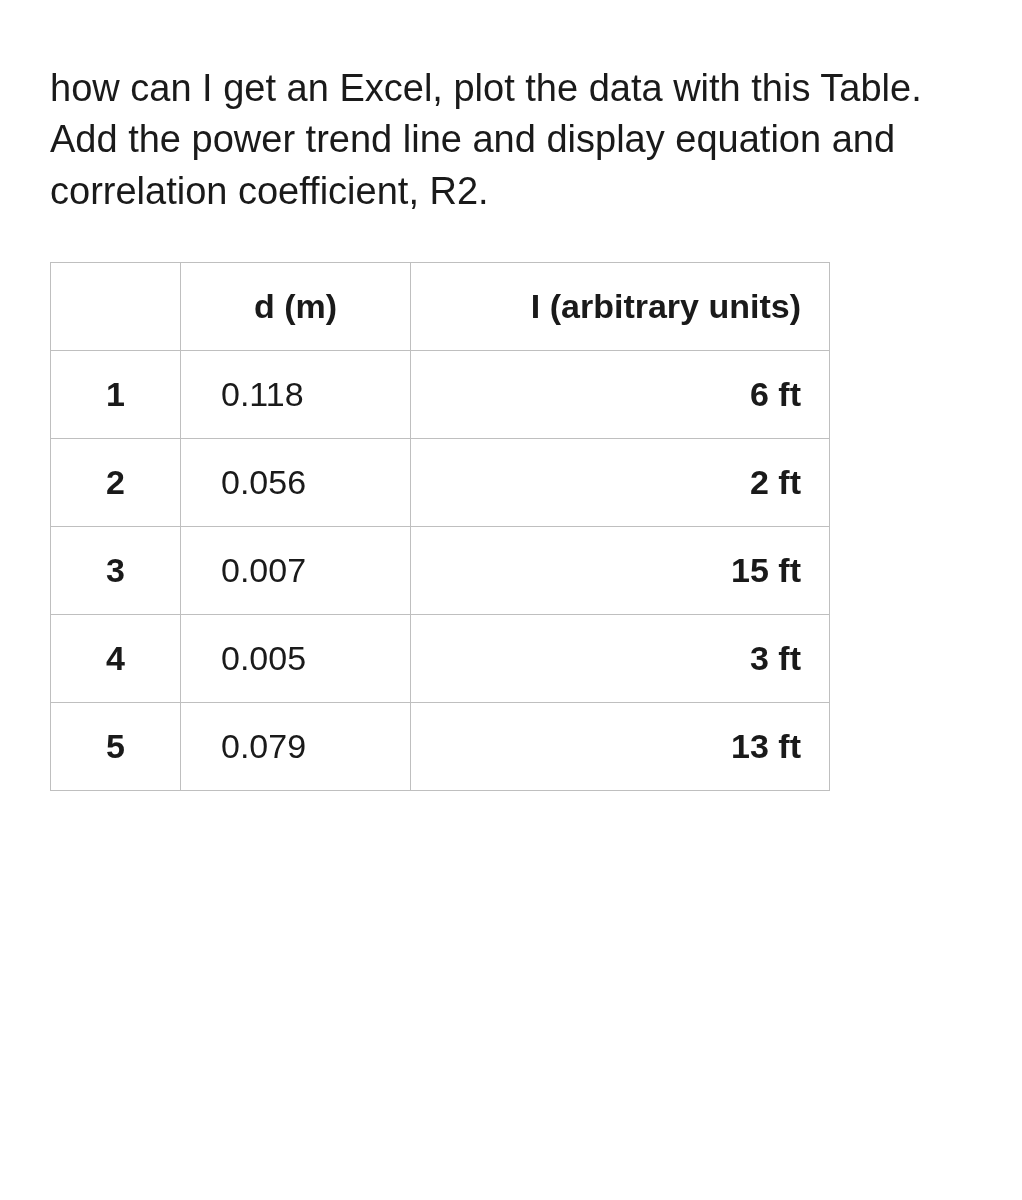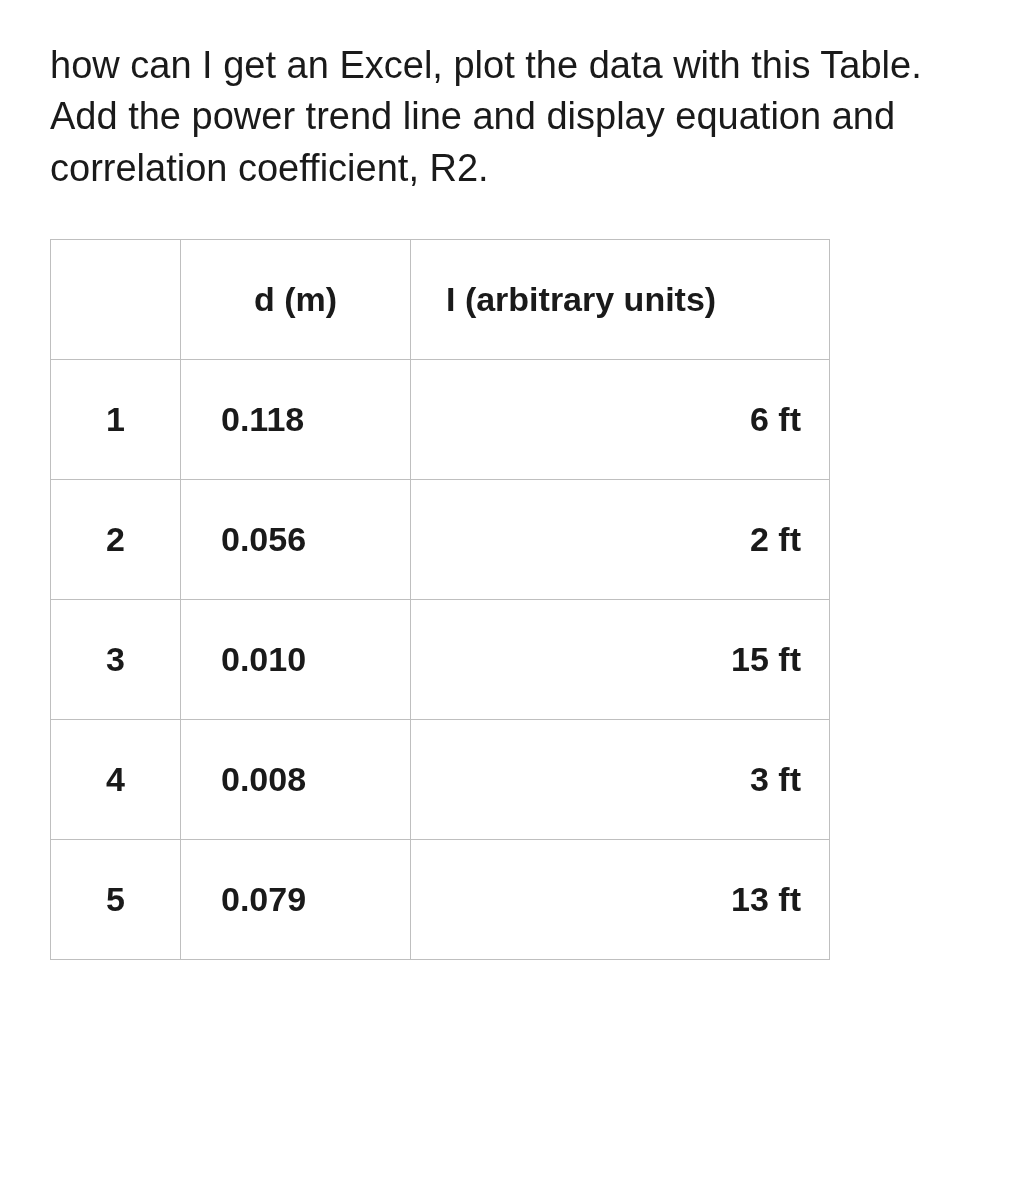--- a/index.html
+++ b/index.html
@@ -13,53 +13,54 @@
       padding: 40px 50px;
       width: 1022px;
       color: #1a1a1a;
     }
     .question-text {
       font-size: 38px;
       line-height: 1.35;
       margin-bottom: 45px;
       color: #1a1a1a;
       font-weight: 400;
+      margin-top: 23px;
     }
     table {
       border-collapse: collapse;
       width: 780px;
     }
     th, td {
       border: 1px solid #bfbfbf;
-      padding: 40px 28px;
+      padding: 24px 28px;
       font-size: 34px;
       vertical-align: middle;
       margin-left: 24px;
     }
     th.col-index {
       width: 130px;
       border-top: 1px solid #bfbfbf;
     }
     th.col-d {
       width: 230px;
       font-weight: 700;
       text-align: center;
     }
     th.col-i {
       font-weight: 700;
-      text-align: left;
+      text-align: right;
       padding-left: 35px;
     }
     td.cell-index {
       font-weight: 700;
       text-align: center;
       width: 130px;
     }
     td.cell-d {
-      font-weight: 700;
+      font-weight: 400;
       text-align: left;
       padding-left: 40px;
       width: 230px;
     }
     td.cell-i {
       font-weight: 700;
       text-align: right;
       padding-left: 35px;
     }
     thead th:first-child {
@@ -85,26 +86,26 @@
       <td class="cell-d">0.118</td>
       <td class="cell-i">6 ft</td>
     </tr>
     <tr>
       <td class="cell-index">2</td>
       <td class="cell-d">0.056</td>
       <td class="cell-i">2 ft</td>
     </tr>
     <tr>
       <td class="cell-index">3</td>
-      <td class="cell-d">0.010</td>
+      <td class="cell-d">0.007</td>
       <td class="cell-i">15 ft</td>
     </tr>
     <tr>
       <td class="cell-index">4</td>
-      <td class="cell-d">0.008</td>
+      <td class="cell-d">0.005</td>
       <td class="cell-i">3 ft</td>
     </tr>
     <tr>
       <td class="cell-index">5</td>
       <td class="cell-d">0.079</td>
       <td class="cell-i">13 ft</td>
     </tr>
   </tbody>
 </table>
 

